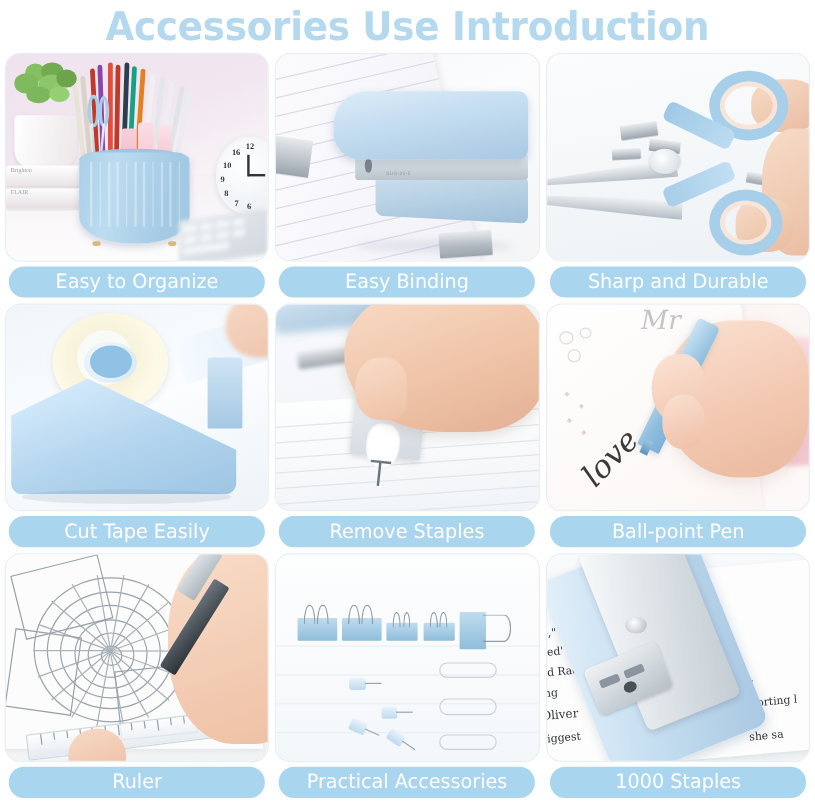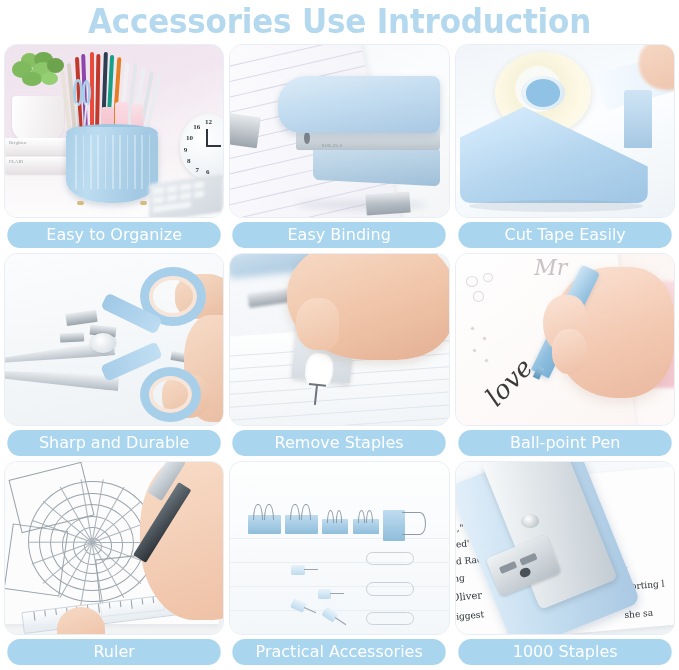--- a/index.html
+++ b/index.html
@@ -305,56 +305,56 @@
           <div class="ly" style="left:6%;top:20%;width:4%;height:56%;border-radius:50%;background:#7d868e;"></div>
         </div>
         <div class="ly c2-body"></div>
         <div class="ly" style="left:30%;bottom:4%;width:60%;height:6%;border-radius:50%;background:rgba(110,130,150,.14);filter:blur(3px);"></div>
       </div>
       <div class="caption">Easy Binding</div>
     </div>
 
     <div class="cell">
       <div class="photo">
+        <div class="ly c4-bg"></div>
+
+        <div class="ly c4-staple blur1" style="left:28%;top:34%;width:14%;height:7%;transform:rotate(-8deg);"></div>
+        <div class="ly c4-staple blur1" style="left:39%;top:42%;width:12%;height:6%;transform:rotate(6deg);"></div>
+        <div class="ly c4-staple blur1" style="left:25%;top:46%;width:11%;height:5%;transform:rotate(-3deg);"></div>
+        <div class="ly c4-staple blur1" style="left:76%;top:58%;width:11%;height:5%;transform:rotate(10deg);"></div>
+
+        <div class="ly c4-finger blur1" style="right:-4%;top:12%;width:26%;height:26%;"></div>
+        <div class="ly c4-finger blur1" style="right:-12%;top:36%;width:30%;height:62%;border-radius:40% 30% 40% 40%;"></div>
+        <div class="ly c4-finger blur1" style="right:6%;top:70%;width:22%;height:26%;"></div>
+
+        <div class="ly c4-blade" style="left:-2%;top:54%;width:52%;height:9%;transform:rotate(-6deg);clip-path:polygon(0% 40%,100% 0%,100% 100%,0% 70%);"></div>
+        <div class="ly c4-blade" style="left:-2%;top:68%;width:54%;height:10%;transform:rotate(4deg);clip-path:polygon(0% 30%,100% 0%,100% 100%,0% 72%);"></div>
+
+        <div class="ly c4-ring" style="left:62%;top:8%;width:30%;height:34%;"></div>
+        <div class="ly c4-ring" style="left:62%;top:66%;width:28%;height:32%;"></div>
+        <div class="ly" style="left:44%;top:30%;width:28%;height:10%;background:linear-gradient(100deg,#9fc8e6,#bcdcf2);border-radius:5px;transform:rotate(26deg);"></div>
+        <div class="ly" style="left:44%;top:58%;width:28%;height:10%;background:linear-gradient(100deg,#a6cde9,#c2dff3);border-radius:5px;transform:rotate(-24deg);"></div>
+        <div class="ly c4-pivot"></div>
+      </div>
+      <div class="caption">Sharp and Durable</div>
+    </div>
+
+    <div class="cell">
+      <div class="photo">
         <div class="ly c3-bg"></div>
         <div class="ly c3-strip blur1"></div>
         <div class="ly c3-hand blur2"></div>
         <div class="ly c3-tape"></div>
         <div class="ly c3-hub"></div>
         <div class="ly c3-core"></div>
         <div class="ly c3-bodyshape"></div>
         <div class="ly c3-blade"></div>
         <div class="ly c3-shadow"></div>
       </div>
       <div class="caption">Cut Tape Easily</div>
-    </div>
-
-    <div class="cell">
-      <div class="photo">
-        <div class="ly c4-bg"></div>
-
-        <div class="ly c4-staple blur1" style="left:28%;top:34%;width:14%;height:7%;transform:rotate(-8deg);"></div>
-        <div class="ly c4-staple blur1" style="left:39%;top:42%;width:12%;height:6%;transform:rotate(6deg);"></div>
-        <div class="ly c4-staple blur1" style="left:25%;top:46%;width:11%;height:5%;transform:rotate(-3deg);"></div>
-        <div class="ly c4-staple blur1" style="left:76%;top:58%;width:11%;height:5%;transform:rotate(10deg);"></div>
-
-        <div class="ly c4-finger blur1" style="right:-4%;top:12%;width:26%;height:26%;"></div>
-        <div class="ly c4-finger blur1" style="right:-12%;top:36%;width:30%;height:62%;border-radius:40% 30% 40% 40%;"></div>
-        <div class="ly c4-finger blur1" style="right:6%;top:70%;width:22%;height:26%;"></div>
-
-        <div class="ly c4-blade" style="left:-2%;top:54%;width:52%;height:9%;transform:rotate(-6deg);clip-path:polygon(0% 40%,100% 0%,100% 100%,0% 70%);"></div>
-        <div class="ly c4-blade" style="left:-2%;top:68%;width:54%;height:10%;transform:rotate(4deg);clip-path:polygon(0% 30%,100% 0%,100% 100%,0% 72%);"></div>
-
-        <div class="ly c4-ring" style="left:62%;top:8%;width:30%;height:34%;"></div>
-        <div class="ly c4-ring" style="left:62%;top:66%;width:28%;height:32%;"></div>
-        <div class="ly" style="left:44%;top:30%;width:28%;height:10%;background:linear-gradient(100deg,#9fc8e6,#bcdcf2);border-radius:5px;transform:rotate(26deg);"></div>
-        <div class="ly" style="left:44%;top:58%;width:28%;height:10%;background:linear-gradient(100deg,#a6cde9,#c2dff3);border-radius:5px;transform:rotate(-24deg);"></div>
-        <div class="ly c4-pivot"></div>
-      </div>
-      <div class="caption">Sharp and Durable</div>
     </div>
 
     <div class="cell">
       <div class="photo">
         <div class="ly c5-bg"></div>
         <div class="ly c5-paper">
           <div class="ly c5-line" style="top:18%"></div>
             <div class="ly c5-line" style="top:30%"></div>
           <div class="ly c5-line" style="top:42%"></div>
             <div class="ly c5-line" style="top:54%"></div>

